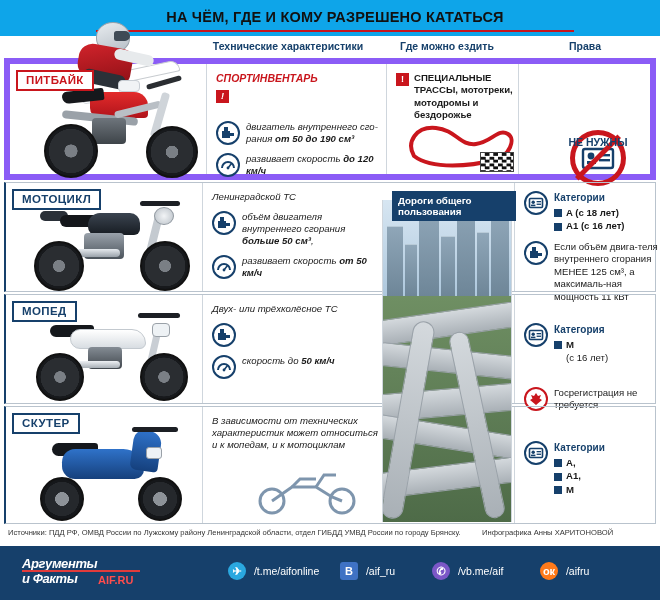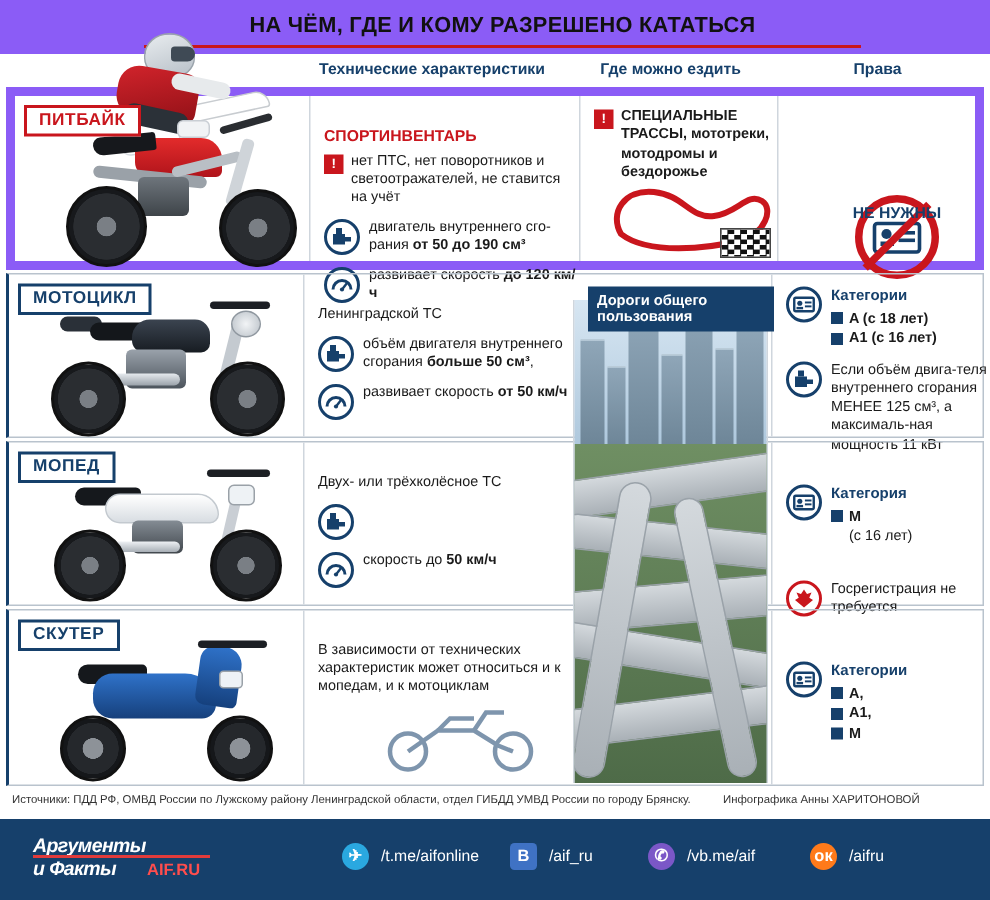--- a/index.html
+++ b/index.html
@@ -8,21 +8,21 @@
     font-family: "Liberation Sans", sans-serif;
     background: #ffffff;
     overflow: hidden;
     position: relative;
   }
   .page { position: relative; width: 660px; height: 600px; }
 
   
   .header {
     position: absolute; left: 0; top: 0; width: 660px; height: 36px;
-    background: #8b5cf6;
+    background: #0ea5e9;
   }
   .header-title {
     position: absolute; left: 95px; top: 9px; width: 480px;
     text-align: center;
     font-size: 14.5px; font-weight: bold; color: #111;
     letter-spacing: 0.2px;
   }
   .header-rule {
     position: absolute; left: 96px; top: 30px; width: 478px; height: 2px;
     background: #c9161d;
@@ -124,21 +124,21 @@
   #art4 { left: 8px; top: 14px; width: 190px; height: 100px; }
   #art4 .body { position:absolute; left: 48px; top: 28px; width: 82px; height: 30px; background: linear-gradient(180deg,#2f72c9,#16407c); border-radius: 14px 22px 10px 14px; }
   #art4 .seat { position:absolute; left: 38px; top: 22px; width: 46px; height: 13px; background: #15181c; border-radius: 8px 4px 3px 8px; }
   #art4 .shield { position:absolute; left: 118px; top: 10px; width: 28px; height: 40px; background: linear-gradient(180deg,#2f72c9,#15407d); border-radius: 10px 12px 4px 6px; transform: rotate(8deg); }
   #art4 .light { position:absolute; left: 132px; top: 26px; width: 16px; height: 12px; background: #eef2f6; border-radius: 3px; border:1px solid #9aa1a8; }
   #art4 .handle { position:absolute; left: 118px; top: 6px; width: 46px; height: 5px; background: #1c1f24; border-radius: 3px; }
   #art4 .wheel-r { left: 26px; top: 56px; width: 44px; height: 44px; }
   #art4 .wheel-f { left: 124px; top: 56px; width: 44px; height: 44px; }
 
   
-  .tech { position: absolute; left: 206px; top: 21px; width: 170px; font-size: 9.6px; color: #1a1a1a; line-height: 1.25; }
+  .tech { position: absolute; left: 206px; top: 8px; width: 170px; font-size: 9.6px; color: #1a1a1a; line-height: 1.25; font-style: italic; }
   .tech-red { color: #c9161d; font-weight: bold; font-size: 10.5px; margin-bottom: 4px; }
   .tech-line { position: relative; padding-left: 30px; margin-bottom: 8px; min-height: 24px; }
   .tech-plain { margin-bottom: 8px; }
   b { font-weight: bold; }
 
   
   .cic {
     position: absolute; left: 0; top: 0;
     width: 24px; height: 24px; border-radius: 50%;
     border: 2px solid #16406b;
@@ -288,21 +288,20 @@
           <div class="arm"></div>
             <div class="leg"></div>
             <div class="boot"></div>
         </div>
       </div>
 
       <div class="tech">
         <div class="tech-red">СПОРТИНВЕНТАРЬ</div>
         <div class="tech-line" style="padding-left:18px;">
           <span class="redsq">!</span>
-          <span>нет ПТС, нет поворотников и светоотражателей, не ставится на учёт</span>
         </div>
         <div class="tech-line">
           <span class="cic">
             <svg width="16" height="16" viewBox="0 0 16 16">
               <rect x="2" y="6" width="8" height="7" fill="#16406b"></rect>
               <rect x="10" y="8" width="4" height="3" fill="#16406b"></rect>
               <rect x="4" y="2" width="4" height="4" fill="#16406b"></rect>
             </svg>
           </span>
           <span>двигатель внутреннего сго-рания <b>от 50 до 190 см³</b></span>

